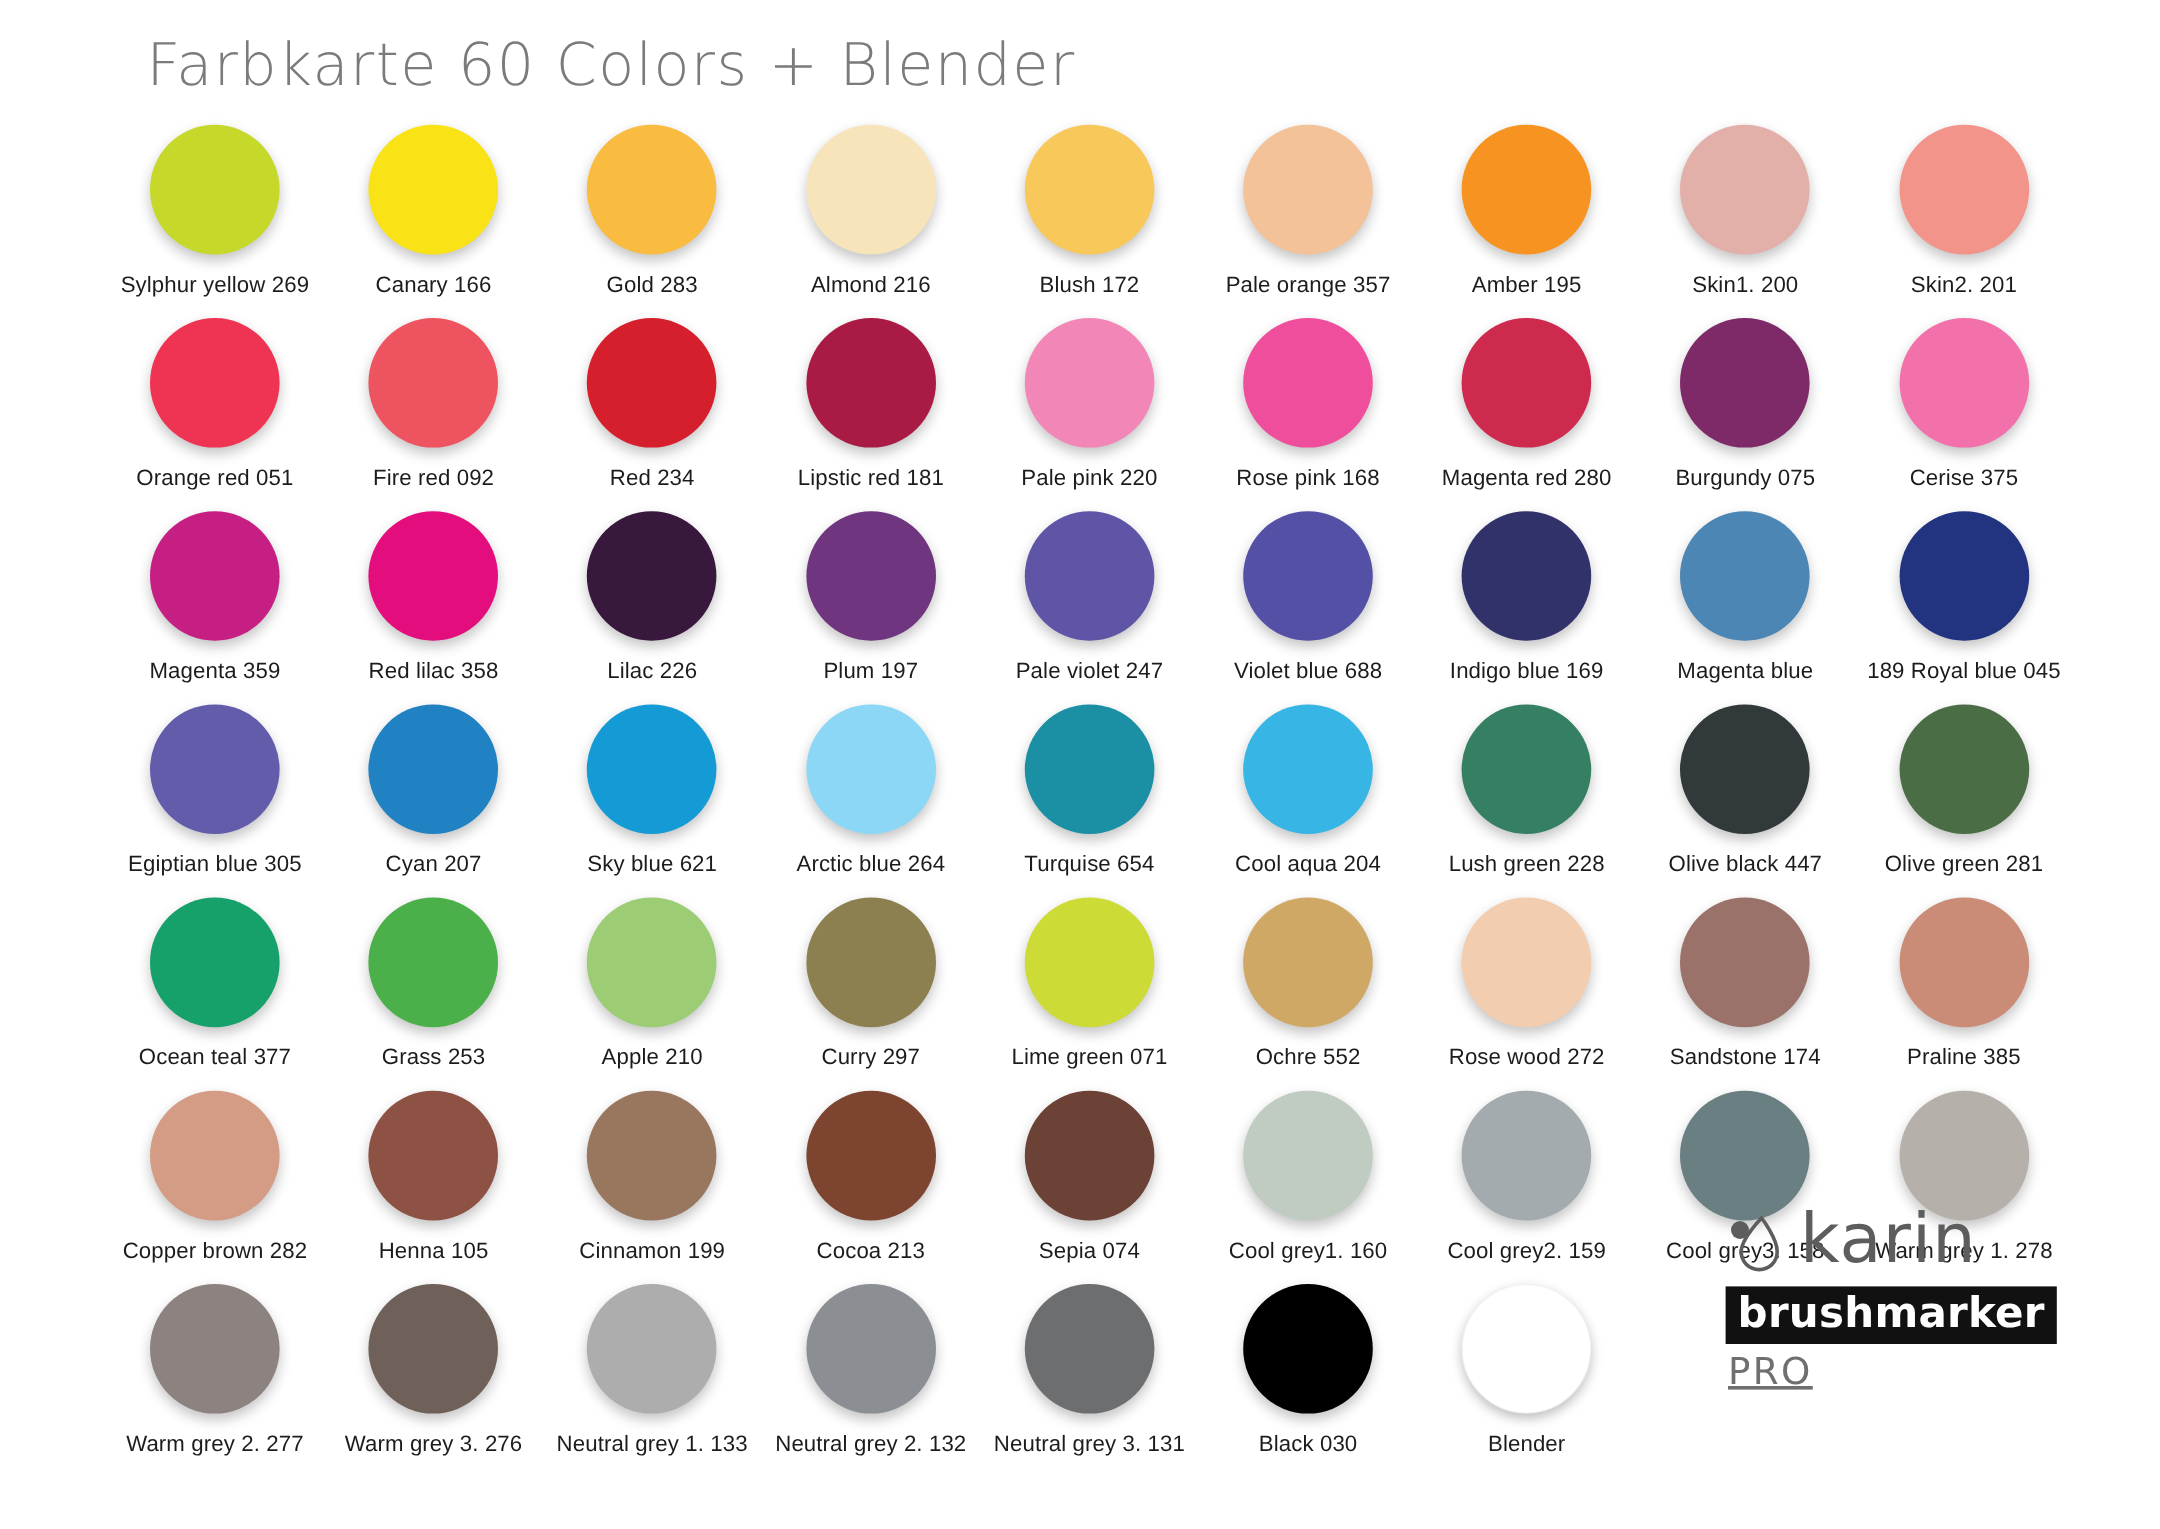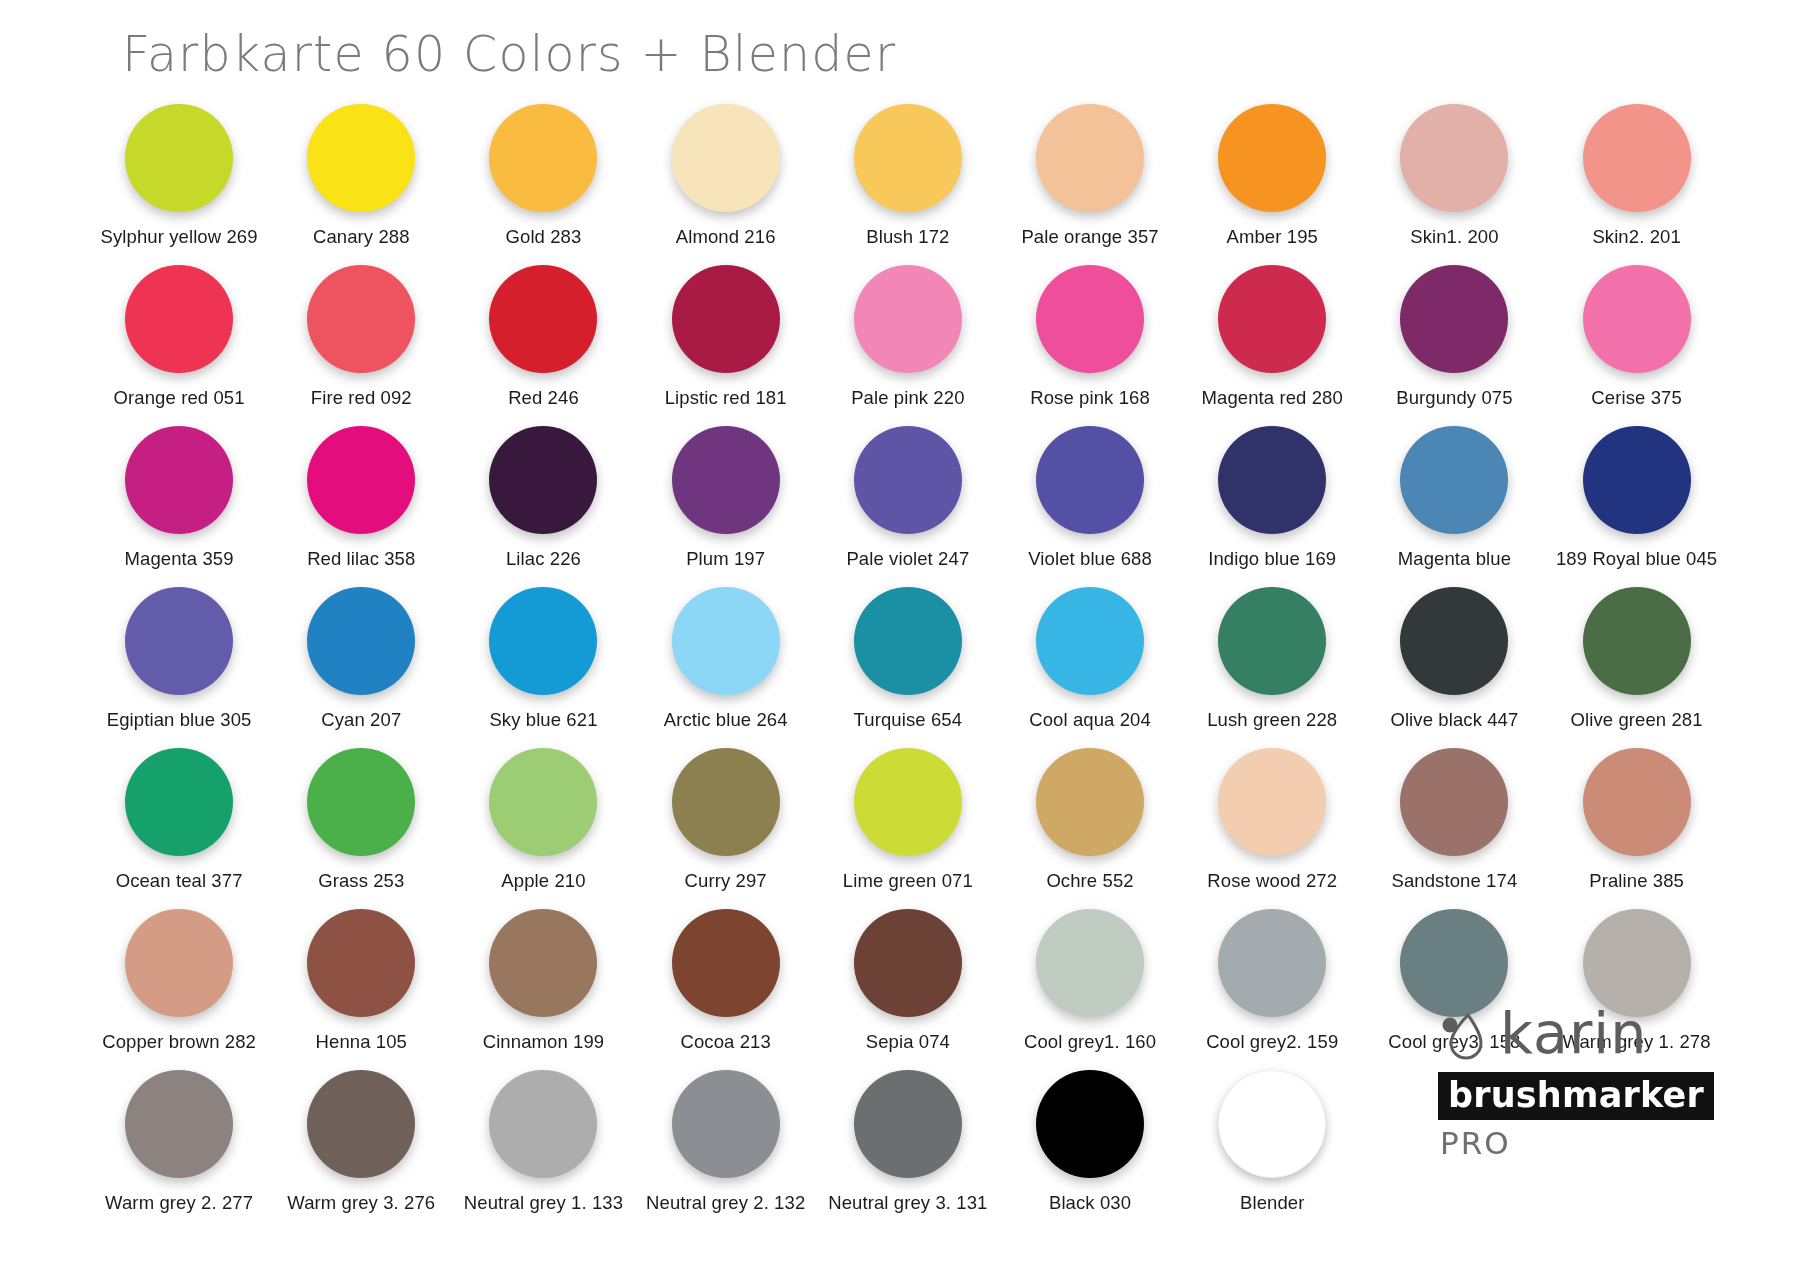--- a/index.html
+++ b/index.html
@@ -134,38 +134,39 @@
 
   #logo-pro {
     font-family: "DejaVu Sans", sans-serif;
     font-size: 31px;
     font-weight: 400;
     letter-spacing: 2px;
     color: #6f6f6f;
     margin-top: 6px;
     margin-left: 2px;
     line-height: 34px;
+    text-decoration: underline;
   }
 </style>
 </head>
 <body>
 
 <div id="page">
 
   <div id="title">Farbkarte 60 Colors + Blender</div>
 
   <div id="grid">
       <div class="swatch-row">
         <div class="swatch-cell">
           <div class="dot" style="background: rgb(198, 217, 43);"></div>
           <div class="swatch-label">Sylphur yellow 269</div>
         </div>
         <div class="swatch-cell">
           <div class="dot" style="background: rgb(249, 226, 21);"></div>
-          <div class="swatch-label">Canary 288</div>
+          <div class="swatch-label">Canary 166</div>
         </div>
         <div class="swatch-cell">
           <div class="dot" style="background: rgb(249, 187, 64);"></div>
           <div class="swatch-label">Gold 283</div>
         </div>
         <div class="swatch-cell">
           <div class="dot" style="background: rgb(248, 228, 187);"></div>
           <div class="swatch-label">Almond 216</div>
         </div>
         <div class="swatch-cell">
@@ -193,21 +194,21 @@
         <div class="swatch-cell">
           <div class="dot" style="background: rgb(239, 51, 83);"></div>
           <div class="swatch-label">Orange red 051</div>
         </div>
         <div class="swatch-cell">
           <div class="dot" style="background: rgb(238, 83, 96);"></div>
           <div class="swatch-label">Fire red 092</div>
         </div>
         <div class="swatch-cell">
           <div class="dot" style="background: rgb(213, 31, 44);"></div>
-          <div class="swatch-label">Red 246</div>
+          <div class="swatch-label">Red 234</div>
         </div>
         <div class="swatch-cell">
           <div class="dot" style="background: rgb(169, 27, 69);"></div>
           <div class="swatch-label">Lipstic red 181</div>
         </div>
         <div class="swatch-cell">
           <div class="dot" style="background: rgb(242, 134, 182);"></div>
           <div class="swatch-label">Pale pink 220</div>
         </div>
         <div class="swatch-cell">

